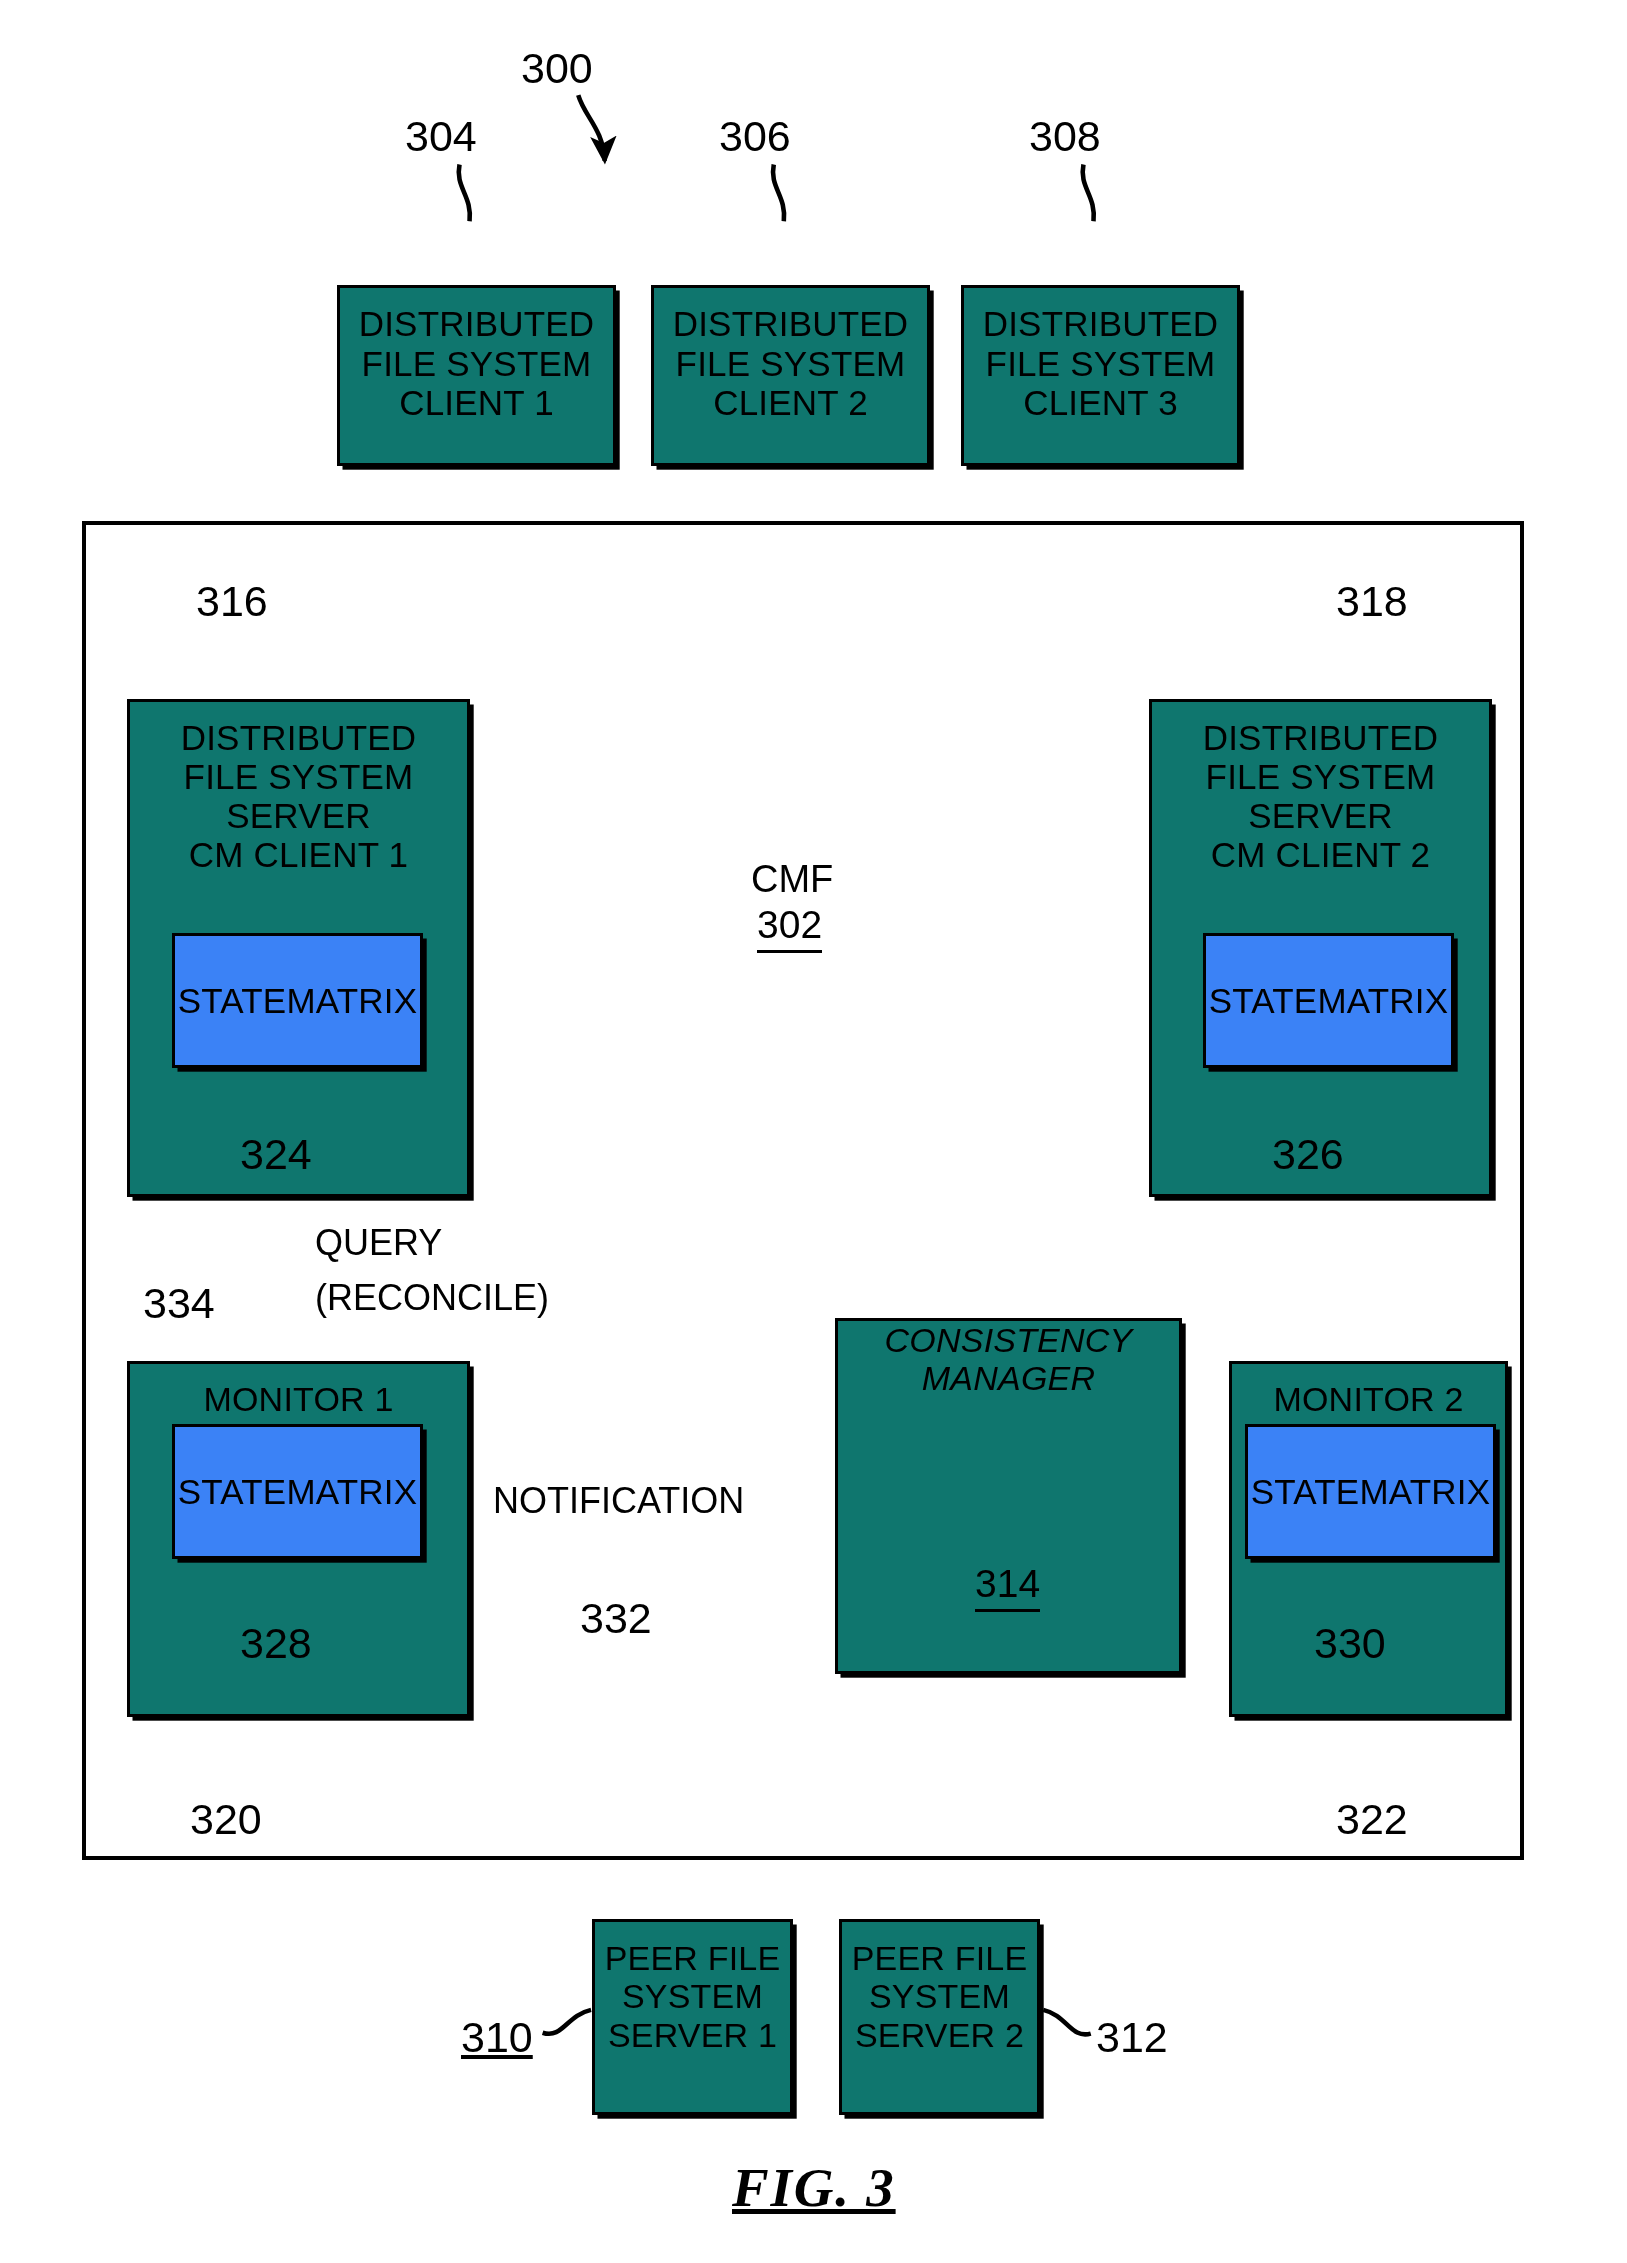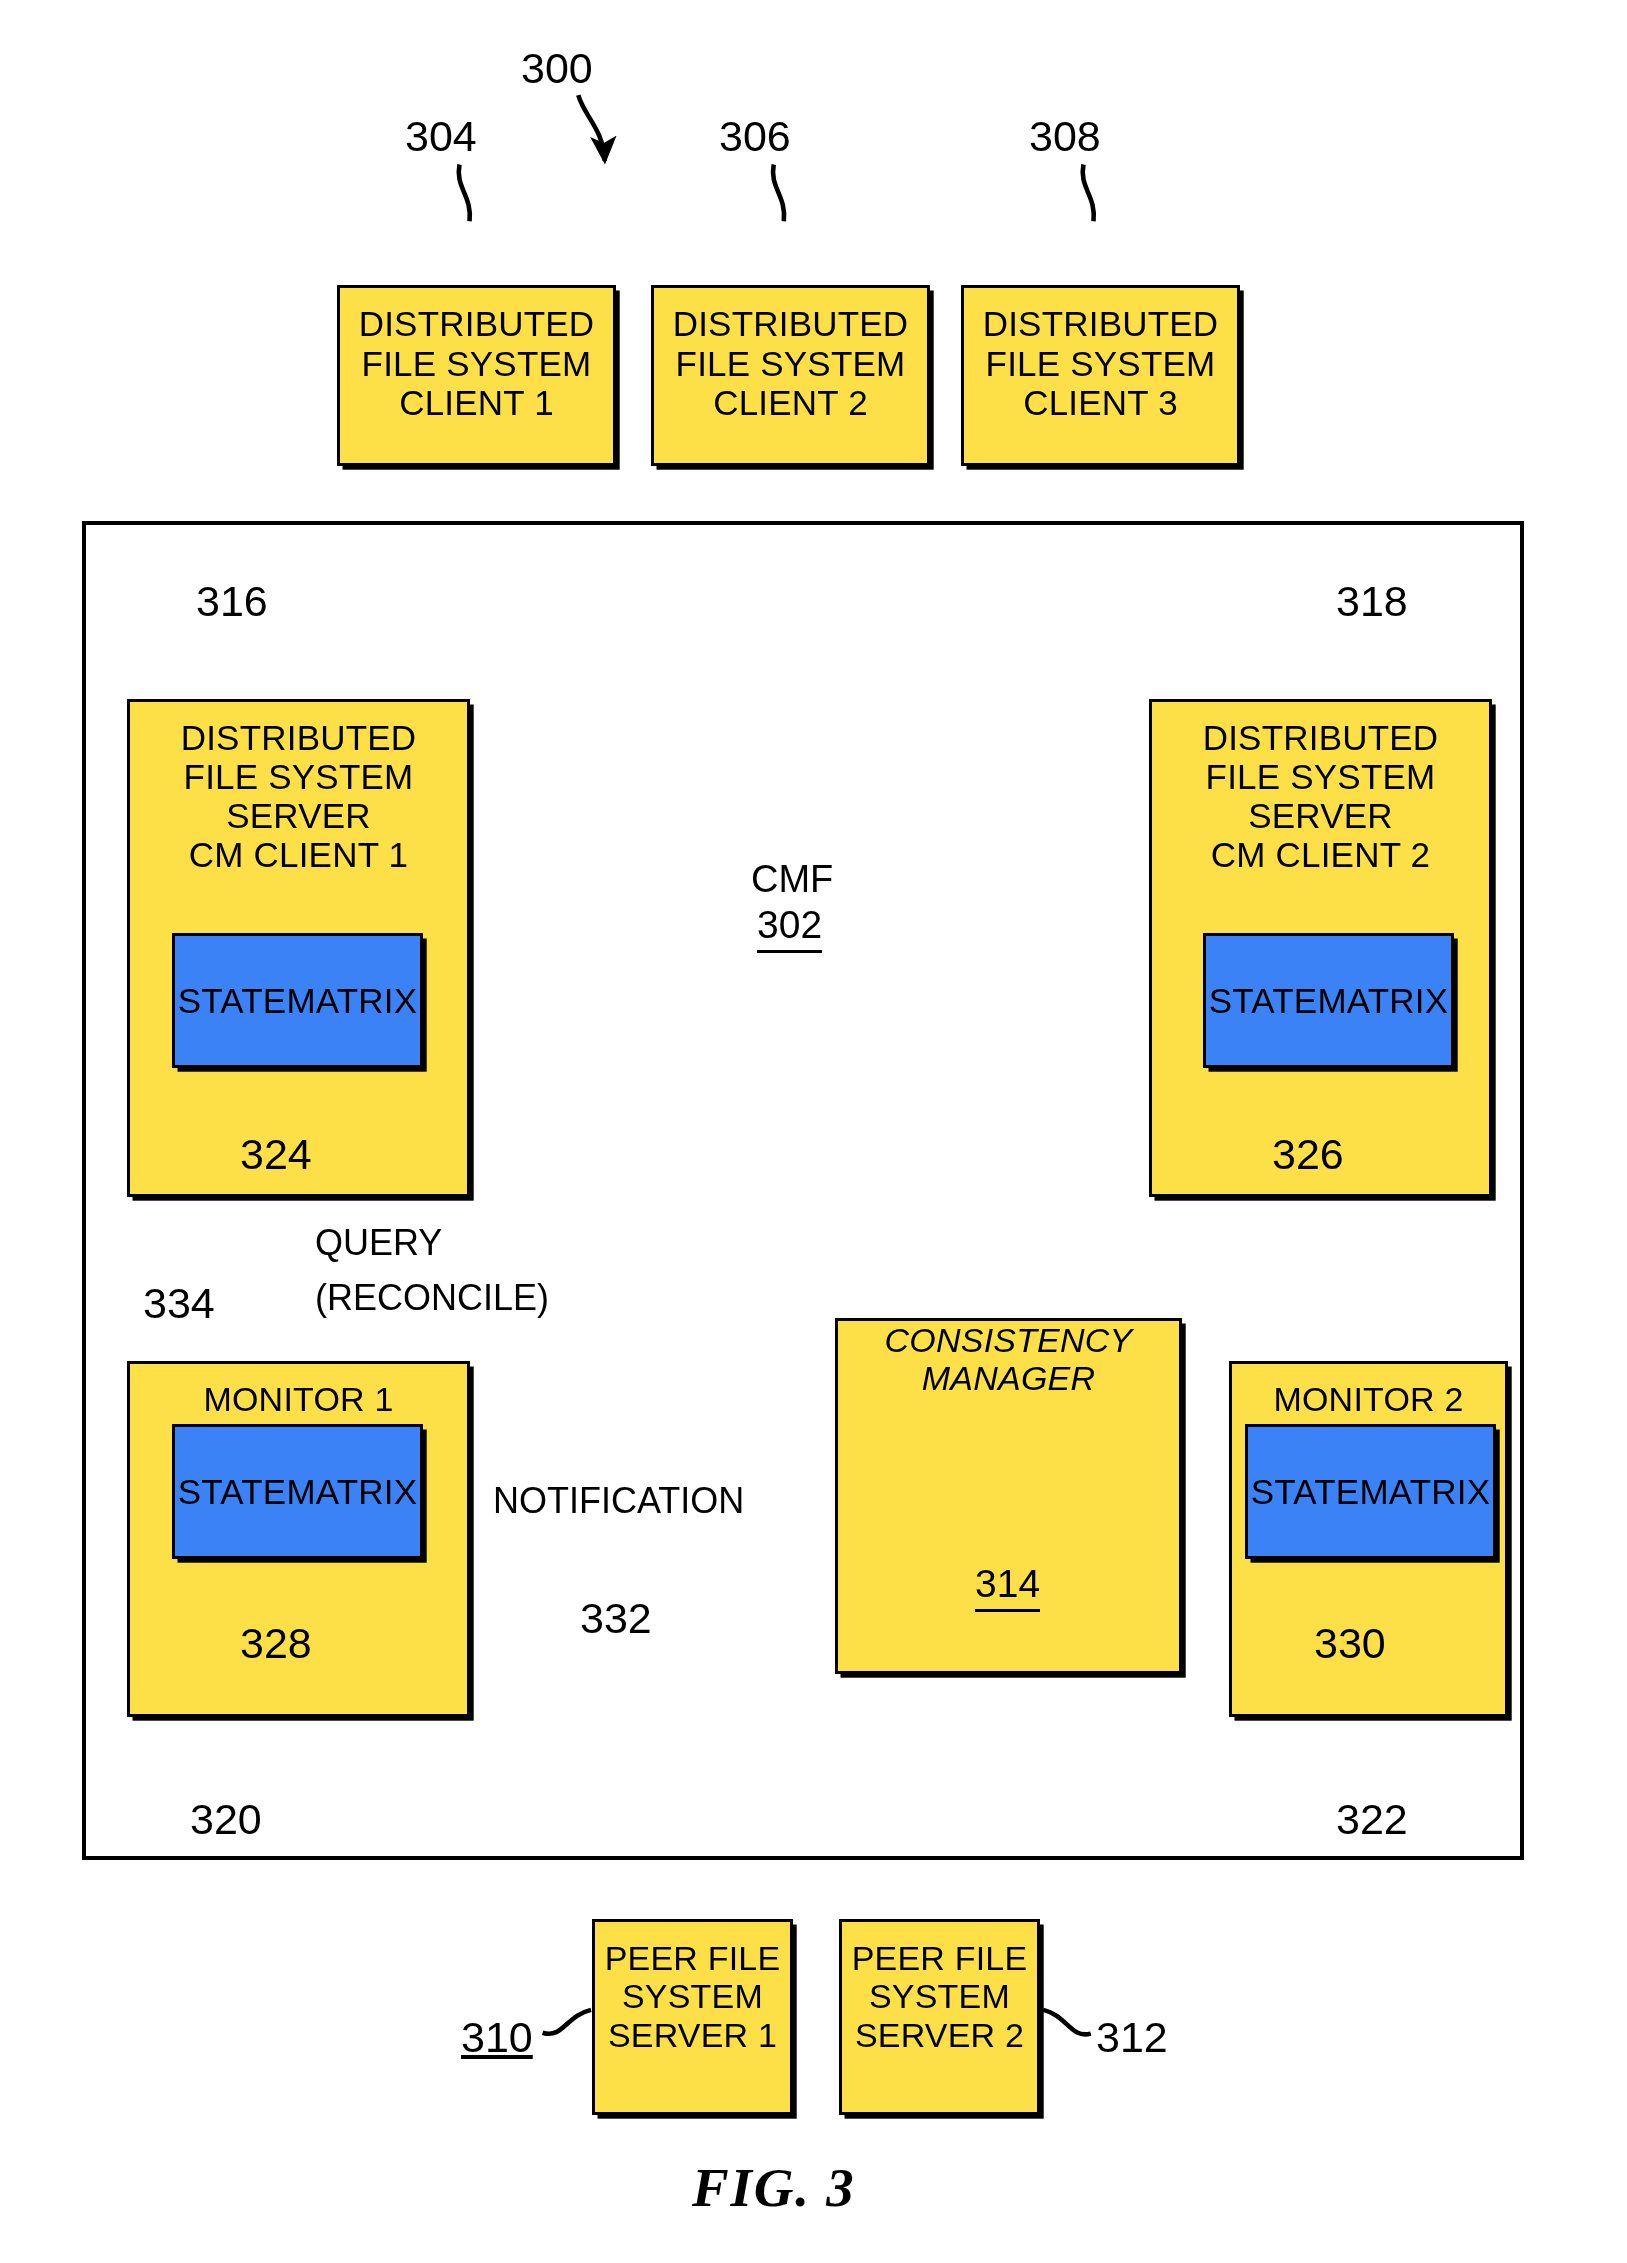--- a/index.html
+++ b/index.html
@@ -17,21 +17,21 @@
     width: 1627px;
     height: 2263px;
     background: #ffffff;
     overflow: hidden;
   }
   
   .box {
     position: absolute;
     box-sizing: border-box;
     border: 3.7px solid #000;
-    background: #fde047;
+    background: #0f766e;
     display: flex;
     flex-direction: column;
     align-items: center;
     justify-content: flex-start;
     text-align: center;
     line-height: 1.12;
   }
   .box.shadowed {
     box-shadow: 4.6px 4.6px 0 -0.9px #000;
   }
@@ -240,16 +240,16 @@
     <div class="boxtext">SYSTEM</div>
     <div class="boxtext">SERVER 1</div>
   </div>
   <div class="box shadowed" style="left:839px; top:1919px; width:201px; height:196px; padding-top:17.4px;">
     <div class="boxtext">PEER FILE</div>
     <div class="boxtext">SYSTEM</div>
     <div class="boxtext">SERVER 2</div>
   </div>
   <div class="ref" style="left:1096px; top:2013px;">312</div>
 
-  <div class="fig-caption" style="left:692px; top:2156px;">FIG. 3</div>
+  <div class="fig-caption" style="left:732px; top:2156px;text-decoration:underline;">FIG. 3</div>
 
 </div>
 
 
 </body></html>

